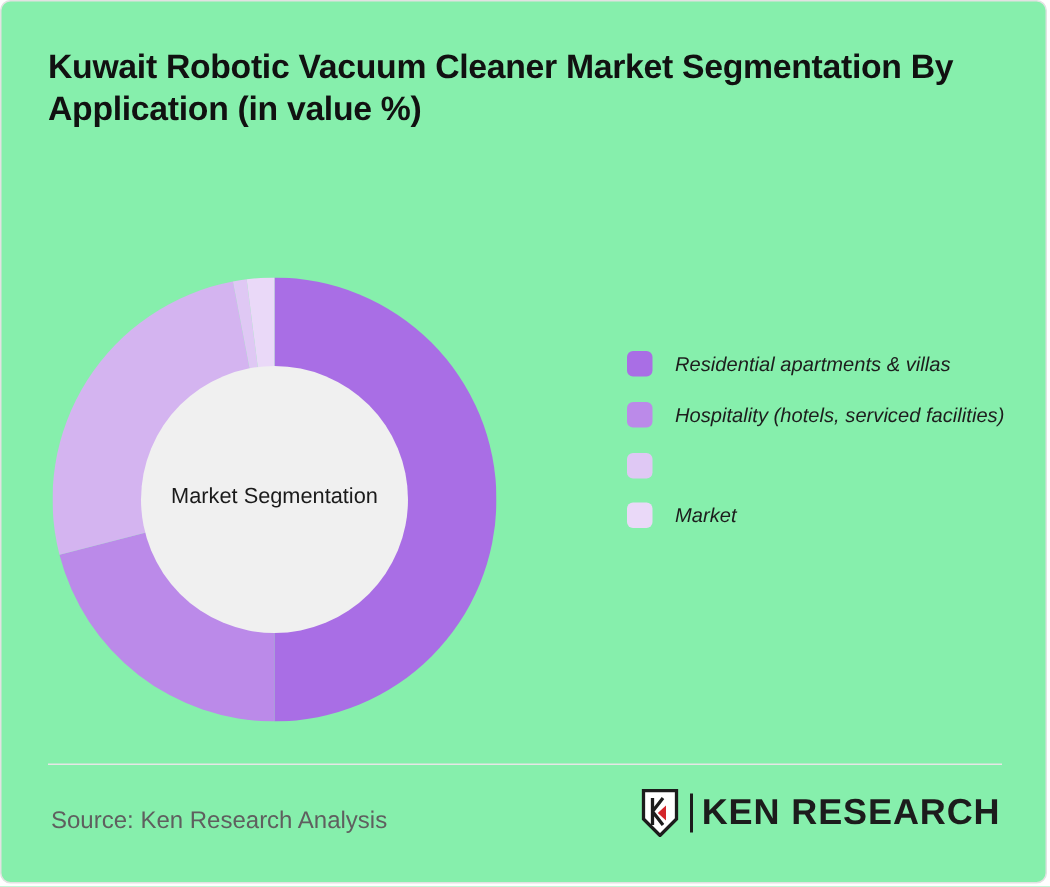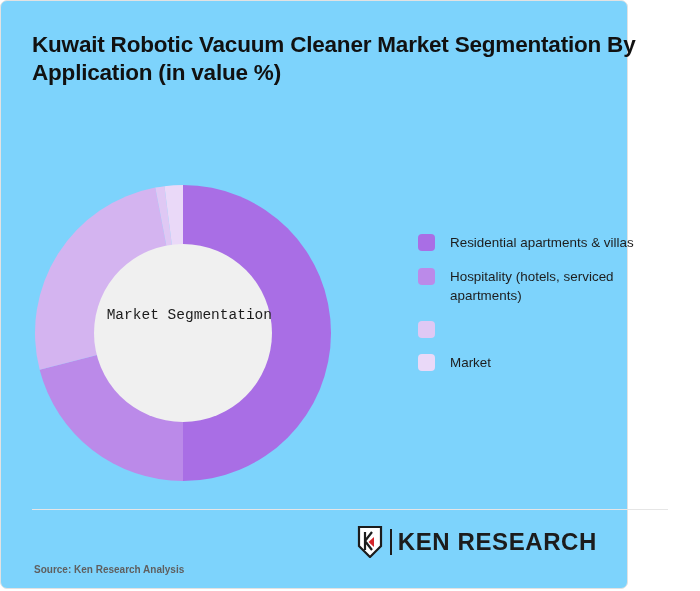--- a/index.html
+++ b/index.html
@@ -5,25 +5,25 @@
   html,body{margin:0;padding:0;}
   body{
     width:700px;height:591px;
     background:#ffffff;
     font-family:"Liberation Sans","DejaVu Sans",sans-serif;
     color:#1a1a1a;
     overflow:hidden;
   }
   .card{
     position:relative;
-    width:628px;height:589px;
+    width:698px;height:589px;
     border:1px solid #e2e2e2;
     border-radius:7px;
     box-sizing:border-box;
-    background:#7dd3fc;
+    background:#86efac;
   }
   .title{
     position:absolute;
     left:31px;top:30px;width:645px;
     font-size:22.5px;
     font-weight:bold;
     line-height:28px;
     letter-spacing:-0.2px;
     color:#111111;
   }
@@ -37,31 +37,31 @@
     font-size:13px;color:#6b6b6b;
     letter-spacing:0.05px;
   }
   .donut-wrap{
     position:absolute;
     left:34px;top:184px;
     width:296px;height:296px;
   }
   .donut-center-label{
     position:absolute;
-    left:93px;top:306px;
+    left:93px;top:322px;
     width:178px;
-    text-align:right;
+    text-align:center;
     font-size:14.5px;
     color:#1b1b1b;
-    font-family:Liberation Mono, monospace;
   }
   .legend{
     position:absolute;
     left:417px;top:232px;
     width:262px;
+    font-style:italic;
   }
   .legend-item{
     display:flex;
     align-items:flex-start;
     margin-bottom:15px;
   }
   .legend-swatch{
     width:17px;height:17px;
     border-radius:4px;
     flex:0 0 auto;
@@ -75,24 +75,23 @@
     letter-spacing:0.02px;
   }
   .divider{
     position:absolute;
     left:31px;top:508px;
     width:636px;height:1px;
     background:#e6e6e6;
   }
   .source{
     position:absolute;
-    left:33px;top:563px;
-    font-size:10px;
+    left:33px;top:538px;
+    font-size:16px;
     color:#5f5f5f;
-    font-weight:bold;
   }
   .logo{
     position:absolute;
     right:30px;top:524px;
     display:flex;
     align-items:center;
     height:34px;
   }
   .logo-mark{
     width:26px;height:32px;
@@ -132,21 +131,21 @@
   </div>
   <div class="donut-center-label">Market Segmentation</div>
 
   <div class="legend" id="legend">
       <div class="legend-item">
         <span class="legend-swatch" style="background: rgb(169, 110, 229);"></span>
         <span class="legend-label">Residential apartments &amp; villas</span>
       </div>
       <div class="legend-item">
         <span class="legend-swatch" style="background: rgb(187, 138, 233);"></span>
-        <span class="legend-label">Hospitality (hotels, serviced apartments)</span>
+        <span class="legend-label">Hospitality (hotels, serviced facilities)</span>
       </div>
       <div class="legend-item">
         <span class="legend-swatch" style="background: rgb(223, 200, 244);"></span>
       </div>
       <div class="legend-item">
         <span class="legend-swatch" style="background: rgb(234, 217, 248);"></span>
         <span class="legend-label">Market</span>
       </div>
     </div>
 

